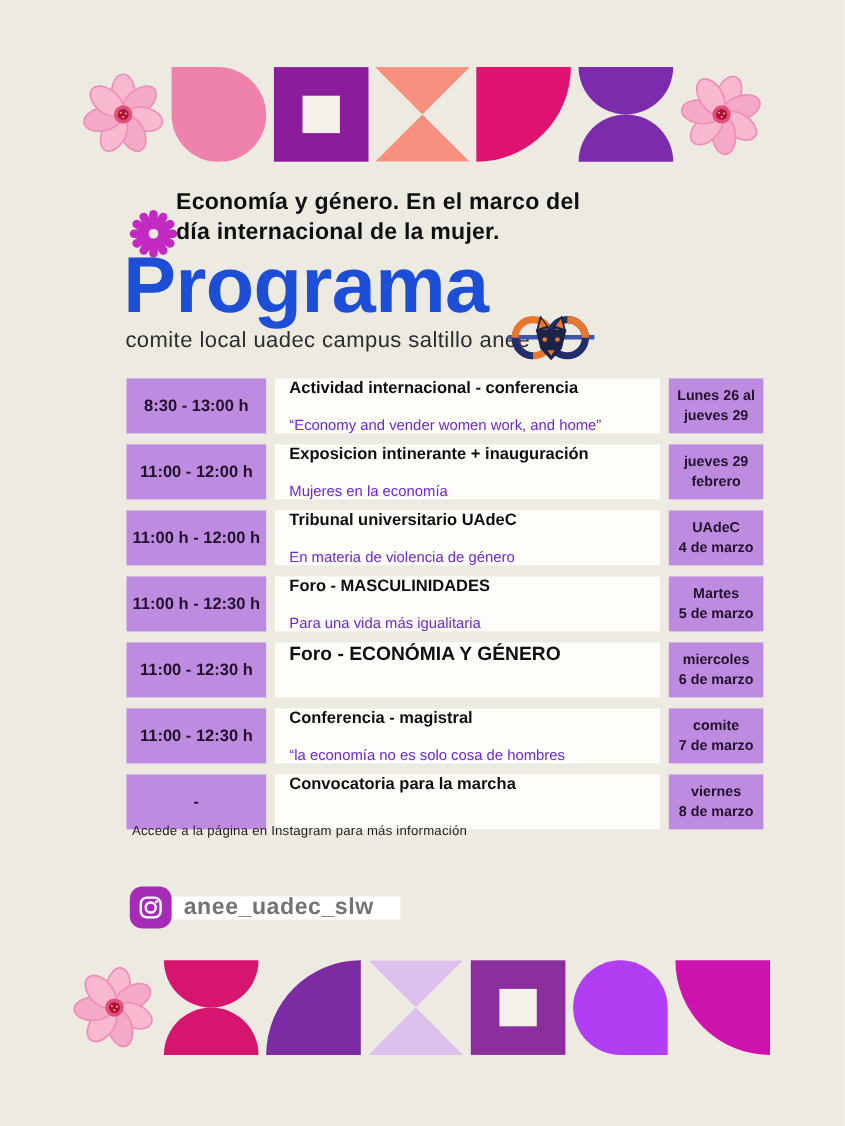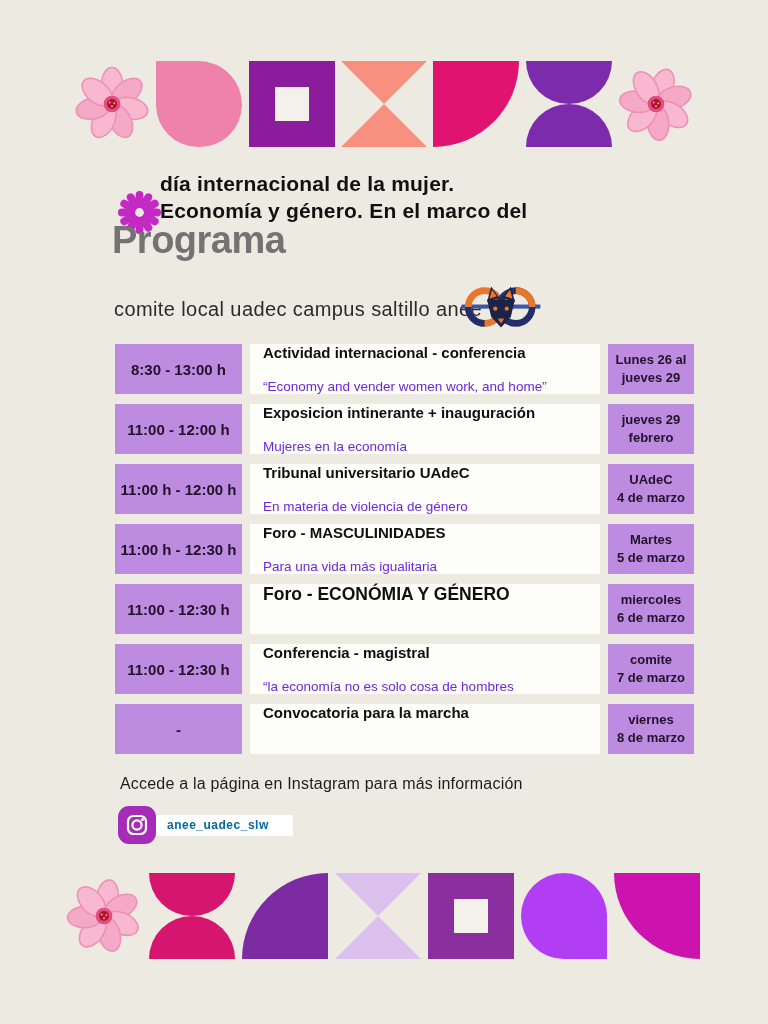--- a/index.html
+++ b/index.html
@@ -39,21 +39,21 @@
 
   
   .tagline-icon { position:absolute; left:116px; top:189px; width:47px; height:47px; }
   .tagline {
     position:absolute; left:160px; top:171px;
     font-size:21px; font-weight:bold; color:#101010; line-height:1.28; letter-spacing:0.2px;
   }
   .tagline span { display:block; }
   .program-title {
     position:absolute; left:112px; top:219px;
-    font-size:38px; font-weight:bold; color:#737373; letter-spacing:-0.5px;
+    font-size:72px; font-weight:bold; color:#1d4ed8; letter-spacing:-0.5px;
   }
   .subtitle {
     position:absolute; left:114px; top:298px;
     font-size:20px; color:#2b2b2b; letter-spacing:0.4px;
   }
   .anee-logo { position:absolute; left:460px; top:279px; width:82px; height:56px; }
 
   
   .schedule { position:absolute; left:115px; top:344px; width:585px; }
   .row { display:flex; height:50px; margin-bottom:10px; }
@@ -70,31 +70,31 @@
   .event-title { font-size:15px; font-weight:bold; color:#0f0f0f; }
   .event-title.big { font-size:17.5px; }
   .event-sub { font-size:13.5px; color:#6d28d9; margin-top:3px; }
   .date-box {
     flex:none; width:86px; background:#bd8ce1; text-align:center;
     display:flex; flex-direction:column; align-items:center; justify-content:center;
     font-size:13px; font-weight:bold; color:#23102a; line-height:1.4;
   }
 
   
-  .info-text { position:absolute; left:120px; top:775px; font-size:16px; color:#1d1d1d; letter-spacing:0.2px; }
+  .info-text { position:absolute; left:120px; top:748px; font-size:12px; color:#1d1d1d; letter-spacing:0.2px; }
   .insta-badge { position:absolute; left:118px; top:806px; display:flex; align-items:center; }
   .insta-icon {
     position:relative; z-index:2; flex:none; width:38px; height:38px;
     background:#a62cb8; border-radius:11px;
     display:flex; align-items:center; justify-content:center;
   }
   .insta-handle-box {
     background:#ffffff; height:21px; margin-left:-5px;
     display:flex; align-items:center; padding:0 24px 0 16px;
-    font-size:12px; font-weight:bold; color:#0369a1; letter-spacing:0.5px;
+    font-size:21px; font-weight:bold; color:#737373; letter-spacing:0.5px;
   }
 </style>
 </head>
 <body>
 
 <div class="page">
 
   <div class="band band-top">
     <svg class="flower" viewBox="0 0 100 100">
       <g>
@@ -206,22 +206,22 @@
         </g>
       <g transform="rotate(330,24,24)">
           <rect x="20" y="2" width="8" height="20" rx="4"></rect>
         </g>
       <circle cx="24" cy="24" r="9"></circle>
     </g>
     <circle cx="24" cy="24" r="4.5" fill="#edeae2"></circle>
   </svg>
 
   <div class="tagline">
+    <span>Economía y género. En el marco del</span>
     <span>día internacional de la mujer.</span>
-    <span>Economía y género. En el marco del</span>
   </div>
 
   <div class="program-title">Programa</div>
 
   <div class="subtitle">comite local uadec campus saltillo anee</div>
 
   <svg class="anee-logo" viewBox="0 0 100 62">
     <rect x="2" y="28" width="96" height="5" fill="#3c55a8"></rect>
     <circle cx="30" cy="31" r="20" fill="none" stroke="#e8762c" stroke-width="8"></circle>
     <path d="M 10,31 A 20,20 0 0 0 30,51" fill="none" stroke="#232d6b" stroke-width="8"></path>

